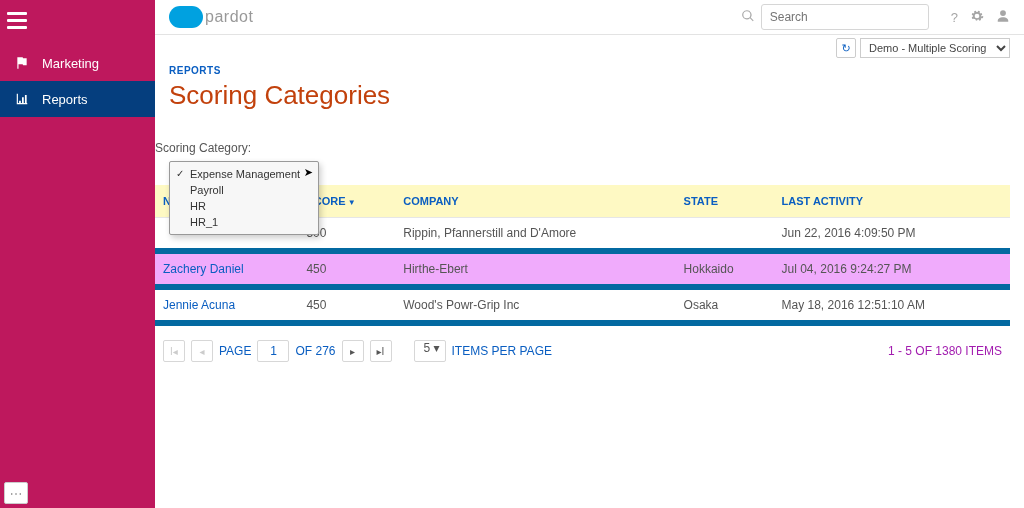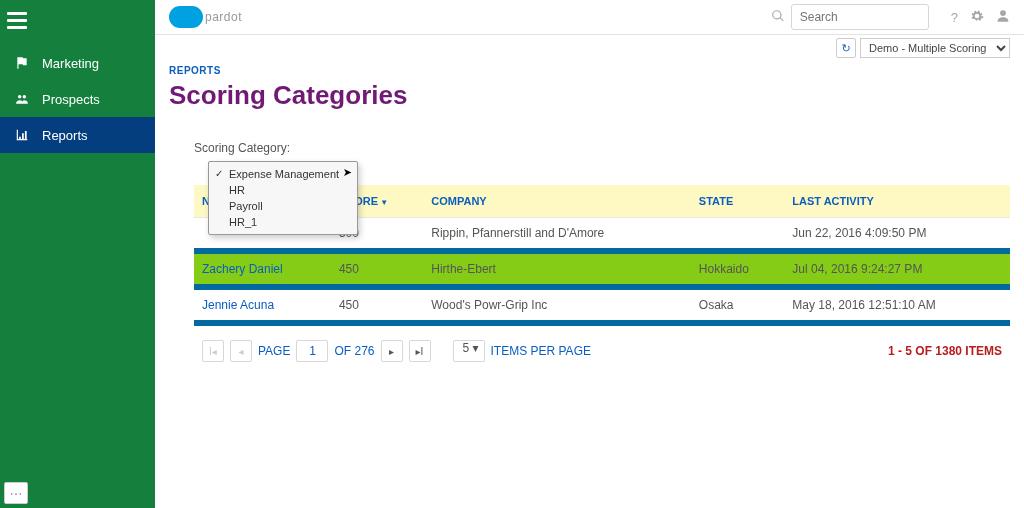--- a/index.html
+++ b/index.html
@@ -1,76 +1,76 @@
 <!DOCTYPE html>
 <html><head>
   <meta charset="utf-8">
   <style>
     * { box-sizing: border-box; margin: 0; padding: 0; }
     html, body { height: 100%; font-family: Arial, Helvetica, sans-serif; font-size: 13px; color: #333; }
     body { display: flex; flex-direction: row; width: 1024px; height: 508px; overflow: hidden; position: relative; }
 
     
-    .sidebar { width: 155px; background:#15803d; color:#fff; display:flex; flex-direction:column; }
+    .sidebar { width: 155px; background:#be185d; color:#fff; display:flex; flex-direction:column; }
     .hamburger { height:30px; width:30px; margin:5px 7px 10px 7px; display:flex; flex-direction:column; justify-content:center; gap:4px; cursor:pointer;}
     .hamburger span { display:block; height:3px; width:20px; background:#fff; border-radius:1px; }
     .side-item { display:flex; align-items:center; gap:12px; padding:10px 14px; font-size:13px; cursor:pointer; }
     .side-item.active { background:#053e7e; }
     .side-icon { width:16px; height:16px; display:inline-flex; align-items:center; justify-content:center; color:#fff; flex-shrink:0; }
     .side-icon svg { fill:#fff; }
 
     
     .main { flex:1; display:flex; flex-direction:column; min-width:0; }
 
     
     .header { height:35px; border-bottom:1px solid #e3e3e3; display:flex; align-items:center; padding:0 14px; gap:8px; background:#fff; }
     .logo { display:flex; align-items:center; gap:2px; }
     .cloud { width:34px; height:22px; border-radius:12px; background:#00a1e0; position:relative; }
-    .logo-text { color:#999; font-size:12px; letter-spacing:0.5px; }
+    .logo-text { color:#999; font-size:16px; letter-spacing:0.5px; }
     .header-spacer { flex:1; }
     .search-wrap { display:flex; align-items:center; gap:6px; }
     .search-icon { color:#aaa; }
-    .search-input { border:1px solid #d6d6d6; border-radius:3px; padding:5px 8px; width:138px; font-size:12px; color:#666; }
+    .search-input { border:1px solid #d6d6d6; border-radius:3px; padding:5px 8px; width:168px; font-size:12px; color:#666; }
     .header-icons { display:flex; align-items:center; gap:12px; margin-left:14px; color:#a6a6a6; }
     .header-icons .hi { cursor:pointer; }
 
     
     .crumbrow { height:26px; display:flex; align-items:center; padding:0 14px 0 0; background:#fff; position:relative; }
     .demo-wrap { margin-left:auto; display:flex; align-items:center; gap:4px; }
     .refresh-btn { width:20px; height:20px; border:1px solid #ccc; border-radius:2px; background:#fff; display:flex; align-items:center; justify-content:center; color:#0a5ec1; cursor:pointer; font-size:11px;}
     .demo-select { border:1px solid #ccc; background:#fff; font-size:11px; padding:2px 4px; color:#444; width:150px; cursor:pointer; }
 
     
     .titleblock { padding:0 14px 10px 14px; background:#fff; }
     .breadcrumb { color:#0a5ec1; font-size:10px; font-weight:bold; letter-spacing:0.5px; padding-top:4px; }
-    .pagetitle { font-size:26px; font-weight:700; color:#701a75; margin-top:4px; }
-
-    
-    .content { flex:1; padding:20px 14px 10px 0; position:relative; background:#fff;margin-left:39px; }
+    .pagetitle { font-size:26px; font-weight:400; color:#c2410c; margin-top:4px; }
+
+    
+    .content { flex:1; padding:20px 14px 10px 0; position:relative; background:#fff; }
     .filter-label { font-size:12px; color:#555; margin-bottom:4px; }
     .dropdown-box { position:absolute; top:40px; left:14px; width:150px; background:#f7f7f7; border:1px solid #999; border-radius:2px; box-shadow:2px 3px 6px rgba(0,0,0,0.2); z-index:20; padding:4px 0; font-size:11px; }
     .dd-item { padding:2px 8px 2px 20px; position:relative; cursor:pointer; color:#333;}
     .dd-item.selected::before { content:'✓'; position:absolute; left:6px; font-size:10px; color:#333; }
     .dd-arrow-cursor { position:absolute; right:5px; top:4px; font-size:11px; color:#000; }
 
     
     table.data { width:100%; border-collapse:collapse; margin-top:30px; font-size:12px; }
     table.data th { text-align:left; color:#0a5ec1; font-size:11px; font-weight:600; padding:10px 8px; border-bottom:1px solid #e6e6e6; background:#fef9c3;}
     table.data th.sorted::after { content:' ▼'; font-size:8px; color:#0a5ec1; }
     table.data td { padding:8px 8px; border-bottom:6px solid #0369a1; color:#555;}
-    table.data tr.alt td { background:#84cc16; }
+    table.data tr.alt td { background:#f0abfc; }
     table.data td.name a { color:#0a5ec1; text-decoration:none; }
 
     
     .pager-row { display:flex; align-items:center; gap:6px; padding:14px 8px; font-size:12px; color:#0a5ec1; }
     .pg-btn { border:1px solid #d7d7d7; background:#fff; width:22px; height:22px; display:flex; align-items:center; justify-content:center; color:#555; border-radius:2px; cursor:pointer; font-size:10px; }
     .pg-btn.dis { color:#ccc; cursor:default;}
     .page-input { width:32px; height:22px; border:1px solid #d7d7d7; text-align:center; color:#0a5ec1; font-size:12px; border-radius:2px;}
     .perpage { width:32px; height:22px; border:1px solid #d7d7d7; text-align:center; color:#555; font-size:12px; border-radius:2px; background:#fff; padding-left:4px; cursor:pointer;}
-    .pager-info { margin-left:auto; color:#b91c1c;font-weight:bold; }
+    .pager-info { margin-left:auto; color:#a21caf; }
 
     
     .float-btn { position:absolute; left:4px; bottom:4px; width:24px; height:22px; background:#fff; border:1px solid #ccc; border-radius:2px; display:flex; align-items:center; justify-content:center; color:#888; cursor:pointer; }
   </style>
 </head>
 <body>
 
 <nav class="sidebar">
   <div class="hamburger">
     <span></span>
@@ -78,28 +78,20 @@
       <span></span>
   </div>
   <div id="side-items">
       <div class="side-item">
         <span class="side-icon">
           <svg width="14" height="14" viewBox="0 0 24 24">
             <path d="M4 2v20h2v-8h7l1 2h6V4h-6l-1-2H4z"></path>
           </svg>
         </span>
         <span>Marketing</span>
-      </div>
-      <div class="side-item">
-        <span class="side-icon">
-          <svg width="14" height="14" viewBox="0 0 24 24">
-            <path d="M8 11a3 3 0 100-6 3 3 0 000 6zm8 0a3 3 0 100-6 3 3 0 000 6zM2 19c0-3 3-5 6-5s6 2 6 5v1H2v-1zm12 1v-1c0-1.4-.5-2.6-1.3-3.6C14 14.5 15 14 16 14c3 0 6 2 6 5v1h-8z"></path>
-          </svg>
-        </span>
-        <span>Prospects</span>
       </div>
       <div class="side-item active">
         <span class="side-icon">
           <svg width="14" height="14" viewBox="0 0 24 24">
             <path d="M3 3v18h18v-2H5V3H3zm4 12h3v4H7v-4zm5-6h3v10h-3V9zm5-4h3v14h-3V5z"></path>
           </svg>
         </span>
         <span>Reports</span>
       </div>
     </div>
@@ -149,22 +141,22 @@
     <div class="breadcrumb">REPORTS</div>
     <h1 class="pagetitle">Scoring Categories</h1>
   </div>
 
   <div class="content">
     <div class="filter-label">Scoring Category:</div>
 
     <div class="dropdown-box" id="dd">
       <span class="dd-arrow-cursor">➤</span>
     <div class="dd-item selected">Expense Management</div>
+        <div class="dd-item">Payroll</div>
         <div class="dd-item">HR</div>
-        <div class="dd-item">Payroll</div>
         <div class="dd-item">HR_1</div>
       </div>
 
     <table class="data">
       <thead>
           <tr id="thead-row">
             <th>NAME</th>
             <th class="sorted">SCORE</th>
             <th>COMPANY</th>
             <th>STATE</th>

